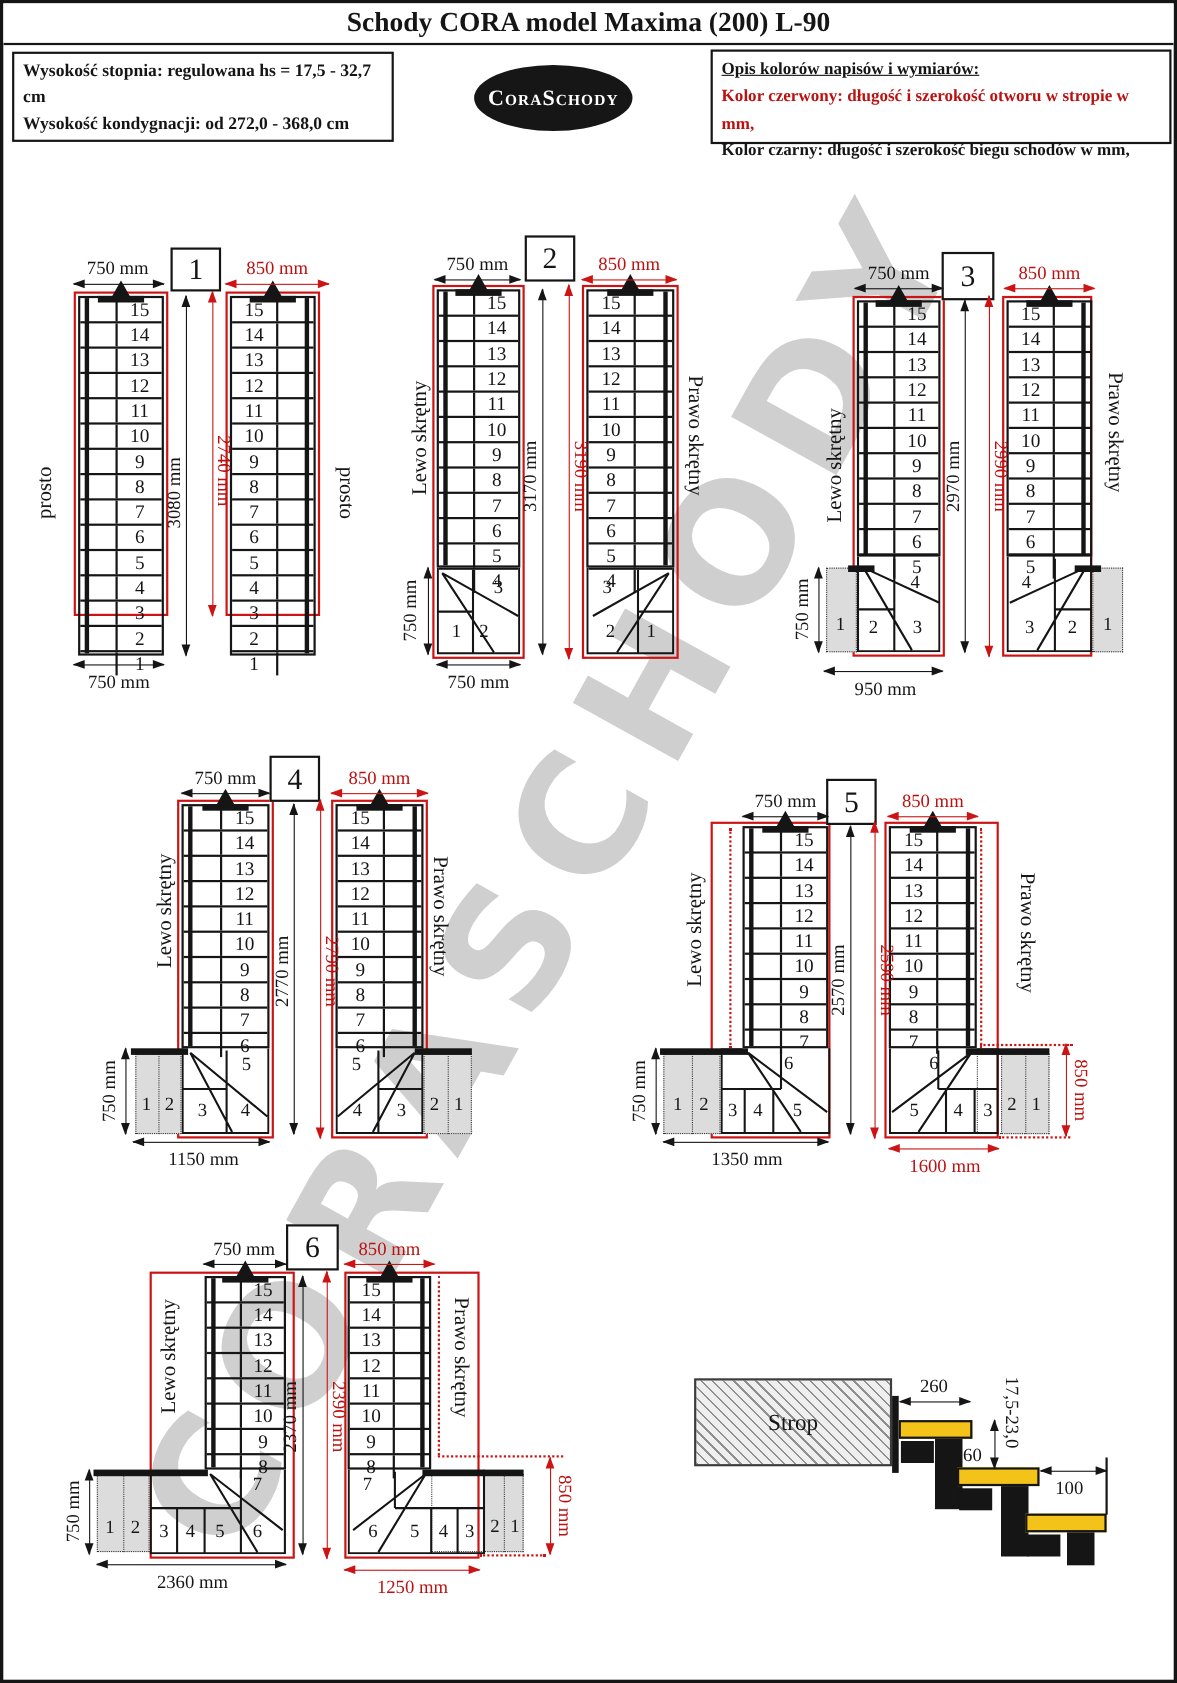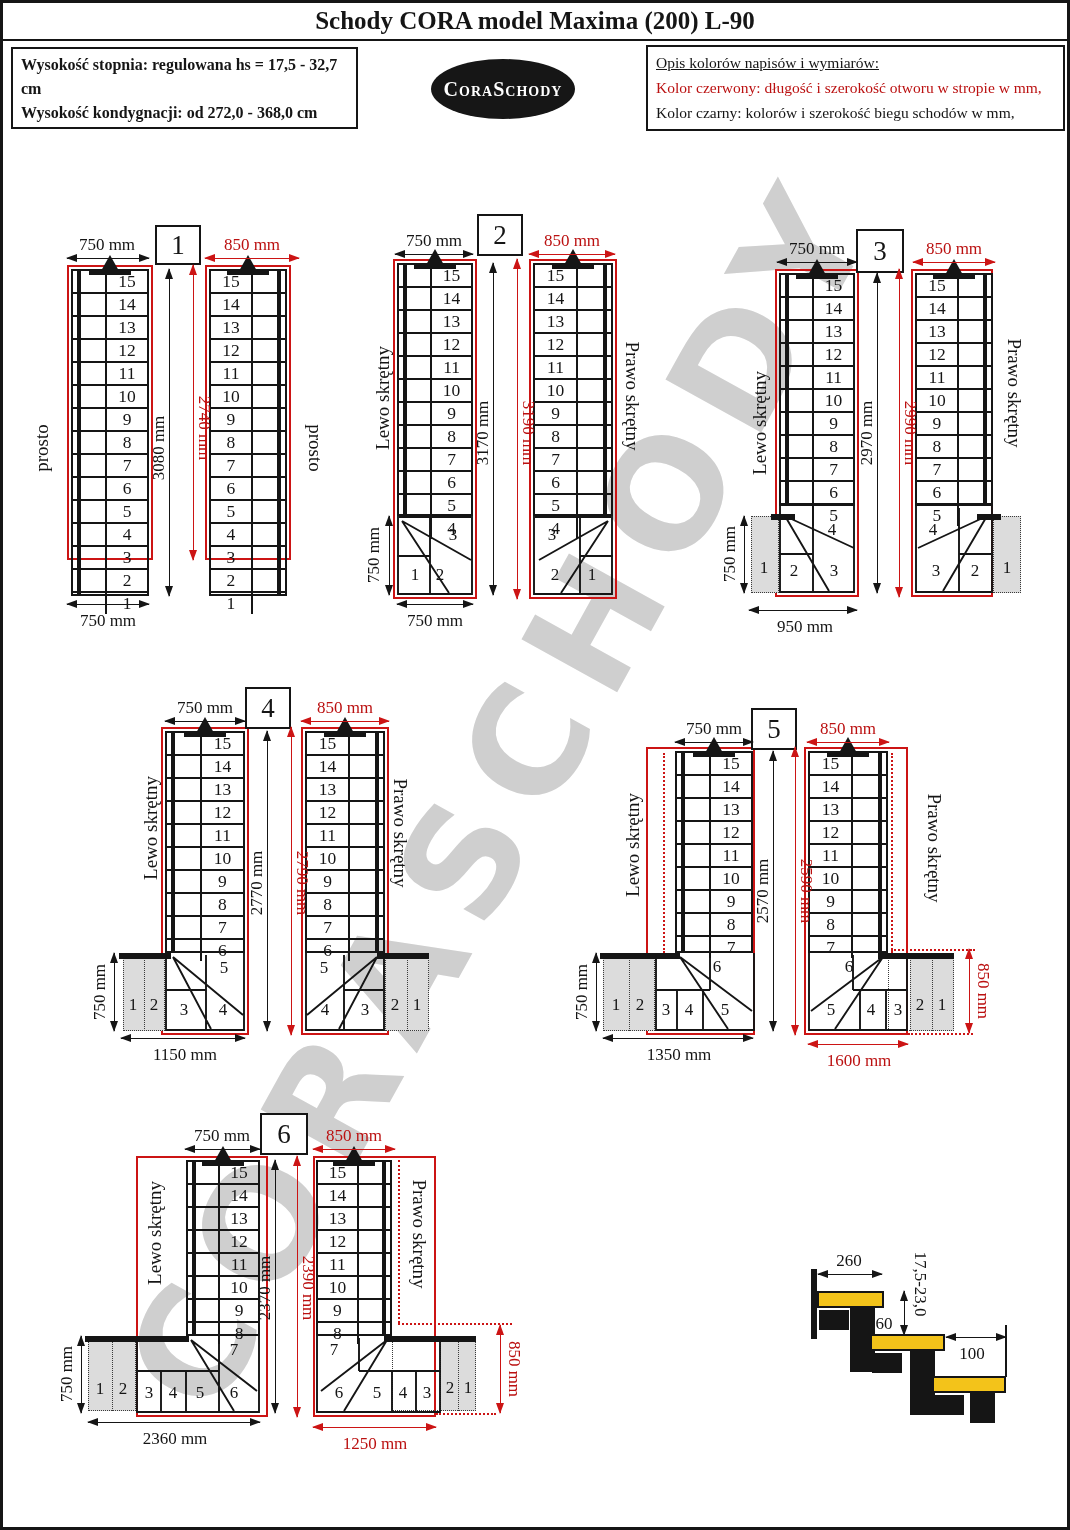--- a/index.html
+++ b/index.html
@@ -1,20 +1,20 @@
 <!DOCTYPE html>
 <html><head>
 <meta charset="utf-8">
 <style>
 *{margin:0;padding:0;box-sizing:border-box}
 html,body{background:#888}
 .page{position:relative;width:1070px;height:1530px;background:#fff;border:3px solid #151515;font-family:"Liberation Serif",serif;color:#151515;overflow:hidden;margin:0 auto}
 .title{position:absolute;left:0;right:0;top:0;height:38px;border-bottom:2px solid #151515;text-align:center;font-size:25px;font-weight:bold;line-height:36px;z-index:5;background:#fff}
 .ibox{position:absolute;left:8px;top:44px;width:347px;height:82px;border:2px solid #151515;padding:4px 8px;font-size:16px;font-weight:bold;line-height:1.5;z-index:5;background:#fff}
-.lgd{position:absolute;left:643px;top:42px;width:419px;height:86px;border:2px solid #151515;padding:4px 8px;font-size:15.5px;font-weight:normal;line-height:1.6;z-index:5;background:#fff}
+.lgd{position:absolute;left:643px;top:42px;width:419px;height:86px;border:2px solid #151515;padding:4px 8px;font-size:15.5px;font-weight:bold;line-height:1.6;z-index:5;background:#fff}
 .lgd .u{text-decoration:underline}
 .logo{position:absolute;left:428px;top:56px;width:144px;height:60px;background:#161616;border-radius:50%;display:flex;align-items:center;justify-content:center;color:#fff;font-variant:small-caps;font-weight:bold;font-size:20px;letter-spacing:1px;z-index:5}
 .wm{position:absolute;left:500px;top:788px;width:0;height:0;z-index:0}
 .wm span{position:absolute;left:0;top:0;transform:translate(-50%,-50%) rotate(-61deg);font-family:"DejaVu Sans",sans-serif;font-weight:bold;font-size:150px;letter-spacing:22px;color:#cfcfcf;white-space:nowrap}
 .lb{position:absolute;transform:translate(-50%,-50%);font-size:17px;white-space:nowrap;z-index:4;line-height:1}
 .lb.ccw{transform:translate(-50%,-50%) rotate(-90deg)}
 .lb.cw{transform:translate(-50%,-50%) rotate(90deg)}
 .big{font-size:19px}
 .red{color:#bb1111}
 .nb{position:absolute;border:2px solid #151515;background:#fff;display:flex;align-items:center;justify-content:center;font-size:27px;z-index:4}
@@ -56,21 +56,21 @@
 
   <div class="title">Schody CORA model Maxima (200) L-90</div>
   <div class="ibox">
     <div>Wysokość stopnia: regulowana  hs = 17,5 - 32,7 cm</div>
     <div>Wysokość kondygnacji: od 272,0 - 368,0 cm</div>
   </div>
   <div class="logo">CoraSchody</div>
   <div class="lgd">
     <div class="u">Opis kolorów napisów i wymiarów:</div>
     <div class="red">Kolor czerwony:  długość i szerokość otworu w stropie w mm,</div>
-    <div>Kolor czarny:  kolorów i szerokość biegu schodów w mm,</div>
+    <div>Kolor czarny:  długość i szerokość biegu schodów w mm,</div>
   </div>
 
   <div class="wm">
       <span>CORASCHODY</span>
     </div>
 
   <div class="nb" style="left:152px;top:222px;width:46px;height:40px">
       <span>1</span>
     </div>
   <span class="lb" style="left:104px;top:241px">750 mm</span>
@@ -904,20 +904,23 @@
   <span class="lb ccw big" style="left:151px;top:1230px">Lewo skrętny</span>
   <span class="lb cw big" style="left:416px;top:1231px">Prawo skrętny</span>
   <i class="dh" style="left:85px;top:1419px;width:172px"></i>
   <span class="lb" style="left:172px;top:1435px">2360 mm</span>
   <i class="dh rd" style="left:310px;top:1424px;width:123px"></i>
   <span class="lb red" style="left:372px;top:1440px">1250 mm</span>
   <i class="rdh" style="left:433px;top:1410px;width:60px"></i>
   <i class="dv rd" style="left:497px;top:1322px;height:88px"></i>
   <span class="lb cw red" style="left:511px;top:1366px">850 mm</span>
 
+  <div class="strop" style="left:628px;top:1250px;width:180px;height:80px">
+      <span>Strop</span>
+    </div>
   <i class="bb" style="left:808px;top:1266px;width:6px;height:70px"></i>
   <i class="yel" style="left:814px;top:1288px;width:67px;height:17px"></i>
   <i class="bb" style="left:816px;top:1307px;width:30px;height:20px"></i>
   <i class="bb" style="left:847px;top:1305px;width:25px;height:64px"></i>
   <i class="yel" style="left:867px;top:1331px;width:75px;height:17px"></i>
   <i class="bb" style="left:869px;top:1350px;width:30px;height:20px"></i>
   <i class="bb" style="left:907px;top:1348px;width:25px;height:64px"></i>
   <i class="yel" style="left:929px;top:1373px;width:74px;height:17px"></i>
   <i class="bb" style="left:931px;top:1392px;width:30px;height:20px"></i>
   <i class="bb" style="left:967px;top:1390px;width:25px;height:30px"></i>

